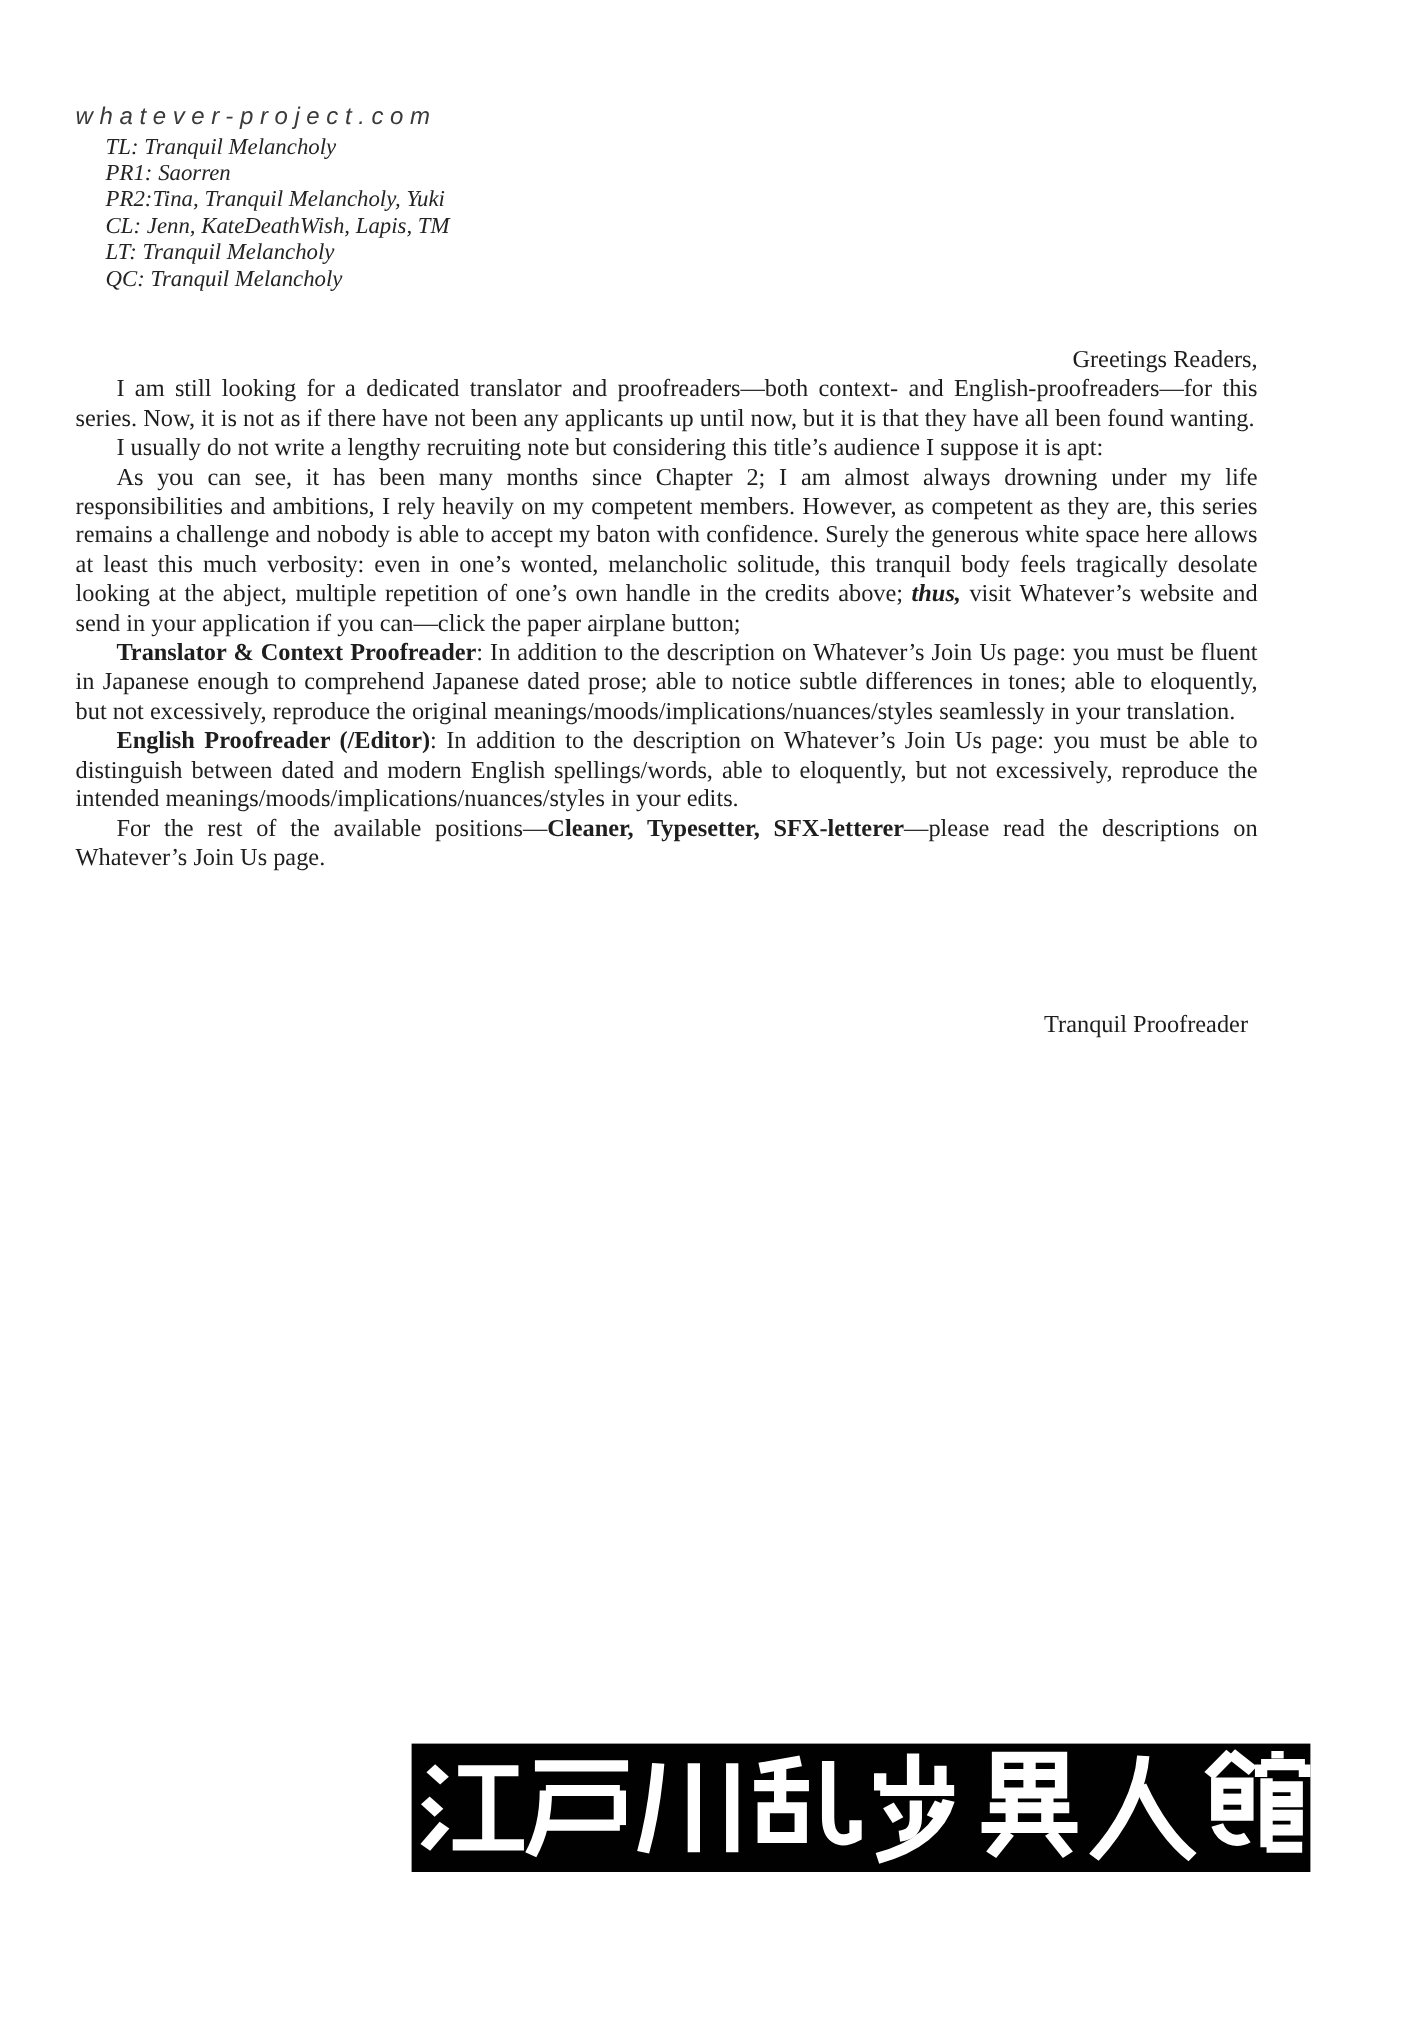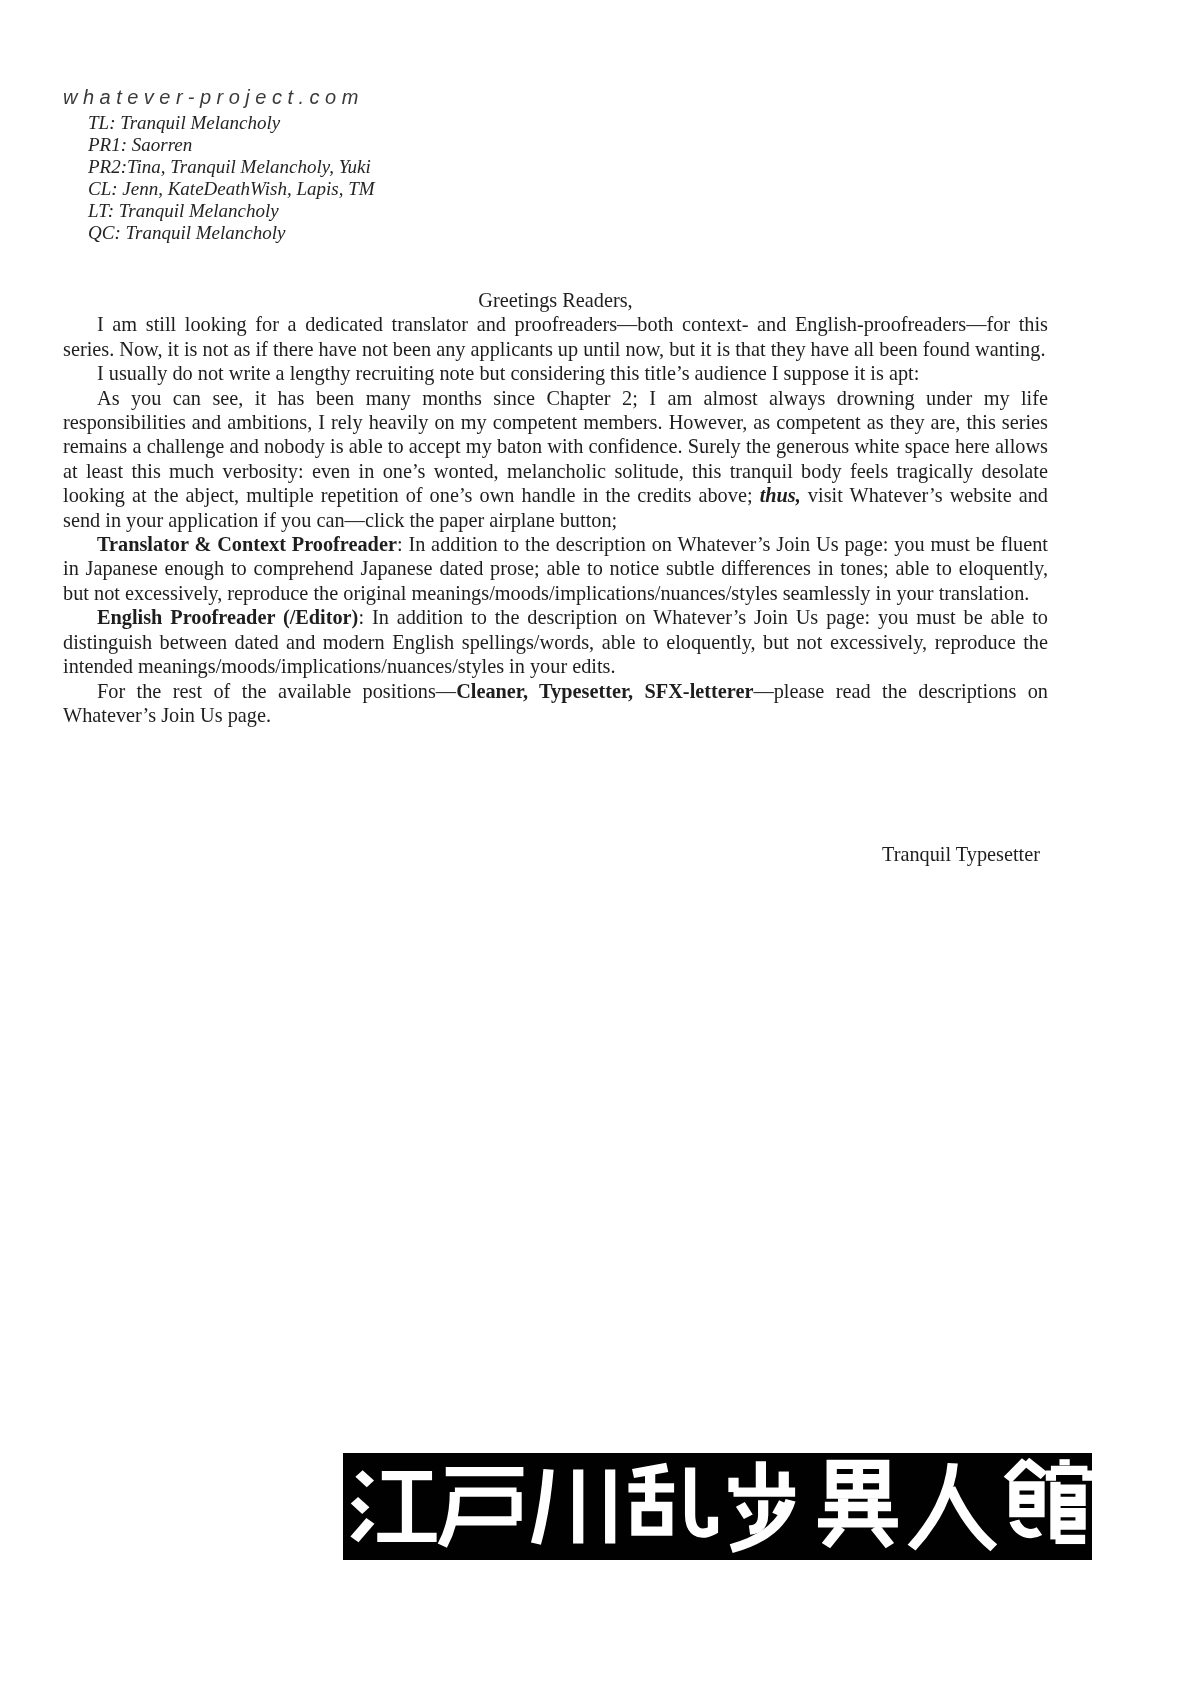--- a/index.html
+++ b/index.html
@@ -23,21 +23,21 @@
     font-style:italic; color:#242424;margin-left:25px;
   }
   .letter {
     position:absolute; left:63px; top:288px;
     width:985px;
     font-size:20.3px; line-height:24.4px;
     text-align:justify;
     color:#1e1e1e;
   }
   .letter p { margin:0; text-indent:34px; }
-  .letter p.salutation { text-indent:0; text-align:center; }
+  .letter p.salutation { text-indent:0; text-align:right; }
   .seg-bold { font-weight:bold; }
   .seg-italic { font-style:italic;font-weight:bold; }
   .signature {
     position:absolute; right:150px; top:843px;
     font-size:20.3px; color:#1e1e1e;
   }
   .logo-box {
     position:absolute; left:343px; top:1453px;
     width:749px; height:107px;
     background:#010101;
@@ -63,21 +63,21 @@
 <div class="letter">
   <p class="salutation">Greetings Readers,</p>
   <p><span>I am still looking for a dedicated translator and proofreaders—both context- and English-proofreaders—for this series. Now, it is not as if there have not been any applicants up until now, but it is that they have all been found wanting.</span></p>
   <p><span>I usually do not write a lengthy recruiting note but considering this title’s audience I suppose it is apt:</span></p>
   <p><span>As you can see, it has been many months since Chapter 2; I am almost always drowning under my life responsibilities and ambitions, I rely heavily on my competent members. However, as competent as they are, this series remains a challenge and nobody is able to accept my baton with confidence. Surely the generous white space here allows at least this much verbosity: even in one’s wonted, melancholic solitude, this tranquil body feels tragically desolate looking at the abject, multiple repetition of one’s own handle in the credits above; </span><span class="seg-italic">thus,</span><span> visit Whatever’s website and send in your application if you can—click the paper airplane button;</span></p>
   <p><span class="seg-bold">Translator &amp; Context Proofreader</span><span>: In addition to the description on Whatever’s Join Us page: you must be fluent in Japanese enough to comprehend Japanese dated prose; able to notice subtle differences in tones; able to eloquently, but not excessively, reproduce the original meanings/moods/implications/nuances/styles seamlessly in your translation.</span></p>
   <p><span class="seg-bold">English Proofreader (/Editor)</span><span>: In addition to the description on Whatever’s Join Us page: you must be able to distinguish between dated and modern English spellings/words, able to eloquently, but not excessively, reproduce the intended meanings/moods/implications/nuances/styles in your edits.</span></p>
   <p><span>For the rest of the available positions—</span><span class="seg-bold">Cleaner, Typesetter, SFX-letterer</span><span>—please read the descriptions on Whatever’s Join Us page.</span></p>
 </div>
 
-<div class="signature">Tranquil Typesetter</div>
+<div class="signature">Tranquil Proofreader</div>
 
 <div class="logo-box" role="img" aria-label="江戸川乱歩異人館">
   <svg viewBox="0 0 656 104" preserveAspectRatio="none" aria-hidden="true">
 
     <g class="logo-stroke">
       <path d="M14 20 L24 30"></path>
       <path d="M10 46 L20 56"></path>
       <path d="M10 84 L24 66"></path>
       <path d="M34 22 H78"></path>
       <path d="M56 22 V82"></path>

